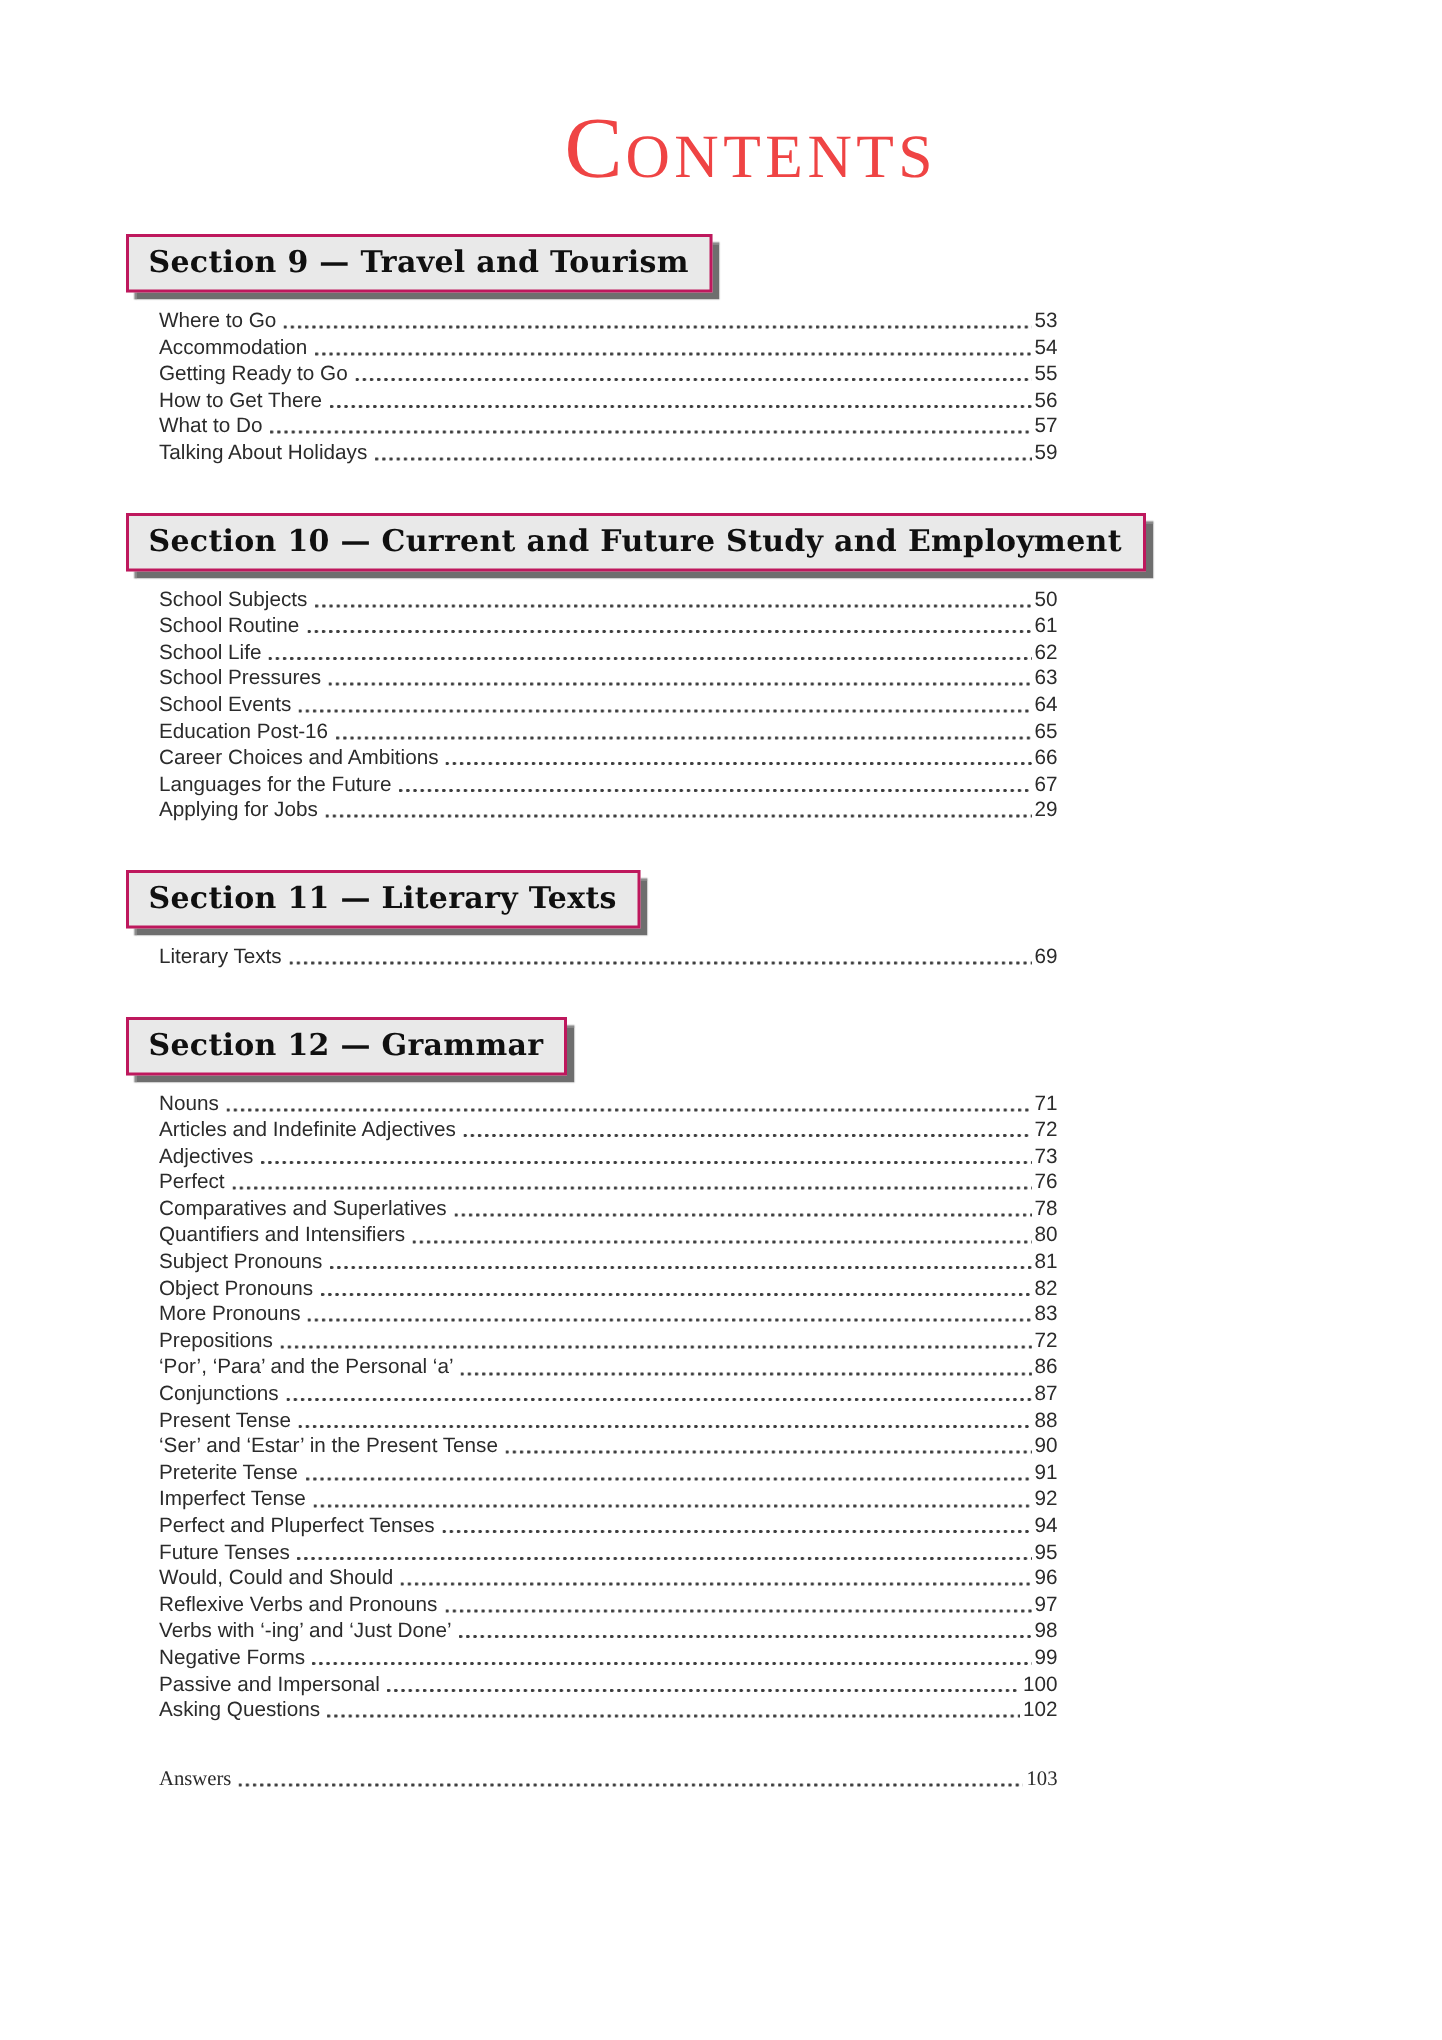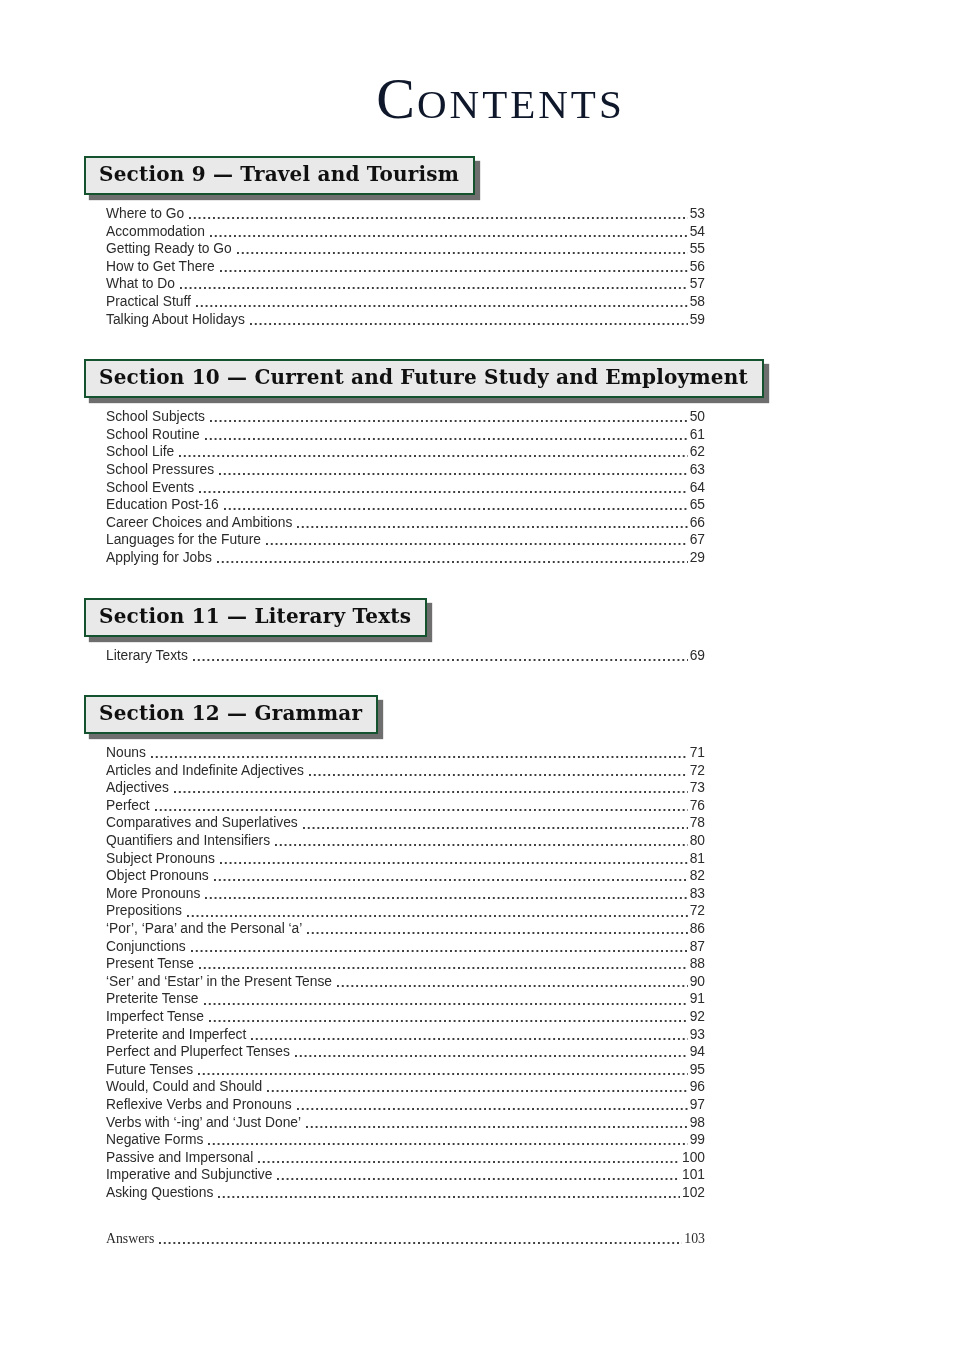--- a/index.html
+++ b/index.html
@@ -18,21 +18,21 @@
   }
 
   
   .title {
     position: absolute;
     top: 70px;
     left: 40px;
     width: 921px;
     text-align: center;
     font-family: "Liberation Serif", serif;
-    color: #0f172a;
+    color: #ef4444;
     white-space: nowrap;
   }
   .title .cap {
     font-size: 58px;
     line-height: 1;
     letter-spacing: 2px;
   }
   .title .rest {
     font-size: 41px;
     letter-spacing: 3px;
@@ -45,21 +45,21 @@
     left: 84px;
     top: 156px;
     width: 621px;
   }
   .section { margin-top: 31px; }
   .section:first-child { margin-top: 0; }
 
   .section-box {
     display: inline-block;
     background: #e9e9e9;
-    border: 2px solid #14532d;
+    border: 2px solid #be185d;
     box-shadow: 5px 5px 1px #6e6e6e;
     padding: 4px 14px 7px 13px;
     font-family: "DejaVu Serif", serif;
     font-weight: bold;
     font-size: 20px;
     color: #101010;
     letter-spacing: 0.2px;
     white-space: nowrap;
   }
 
@@ -114,25 +114,20 @@
             <span class="label">How to Get There</span>
             <span class="leader"></span>
             <span class="pagenum">56</span>
           </div>
           <div class="toc-row">
             <span class="label">What to Do</span>
             <span class="leader"></span>
             <span class="pagenum">57</span>
           </div>
           <div class="toc-row">
-            <span class="label">Practical Stuff</span>
-            <span class="leader"></span>
-            <span class="pagenum">58</span>
-          </div>
-          <div class="toc-row">
             <span class="label">Talking About Holidays</span>
             <span class="leader"></span>
             <span class="pagenum">59</span>
           </div>
         </div></div>
       <div class="section"><div class="section-box">Section 10 — Current and Future Study and Employment</div><div class="entries">
           <div class="toc-row">
             <span class="label">School Subjects</span>
             <span class="leader"></span>
             <span class="pagenum">50</span>
@@ -260,25 +255,20 @@
             <span class="label">Preterite Tense</span>
             <span class="leader"></span>
             <span class="pagenum">91</span>
           </div>
           <div class="toc-row">
             <span class="label">Imperfect Tense</span>
             <span class="leader"></span>
             <span class="pagenum">92</span>
           </div>
           <div class="toc-row">
-            <span class="label">Preterite and Imperfect</span>
-            <span class="leader"></span>
-            <span class="pagenum">93</span>
-          </div>
-          <div class="toc-row">
             <span class="label">Perfect and Pluperfect Tenses</span>
             <span class="leader"></span>
             <span class="pagenum">94</span>
           </div>
           <div class="toc-row">
             <span class="label">Future Tenses</span>
             <span class="leader"></span>
             <span class="pagenum">95</span>
           </div>
           <div class="toc-row">
@@ -298,25 +288,20 @@
           </div>
           <div class="toc-row">
             <span class="label">Negative Forms</span>
             <span class="leader"></span>
             <span class="pagenum">99</span>
           </div>
           <div class="toc-row">
             <span class="label">Passive and Impersonal</span>
             <span class="leader"></span>
             <span class="pagenum">100</span>
-          </div>
-          <div class="toc-row">
-            <span class="label">Imperative and Subjunctive</span>
-            <span class="leader"></span>
-            <span class="pagenum">101</span>
           </div>
           <div class="toc-row">
             <span class="label">Asking Questions</span>
             <span class="leader"></span>
             <span class="pagenum">102</span>
           </div>
         </div></div>
       <div id="end-matter">
         <div class="toc-row">
           <span class="label">Answers</span>

